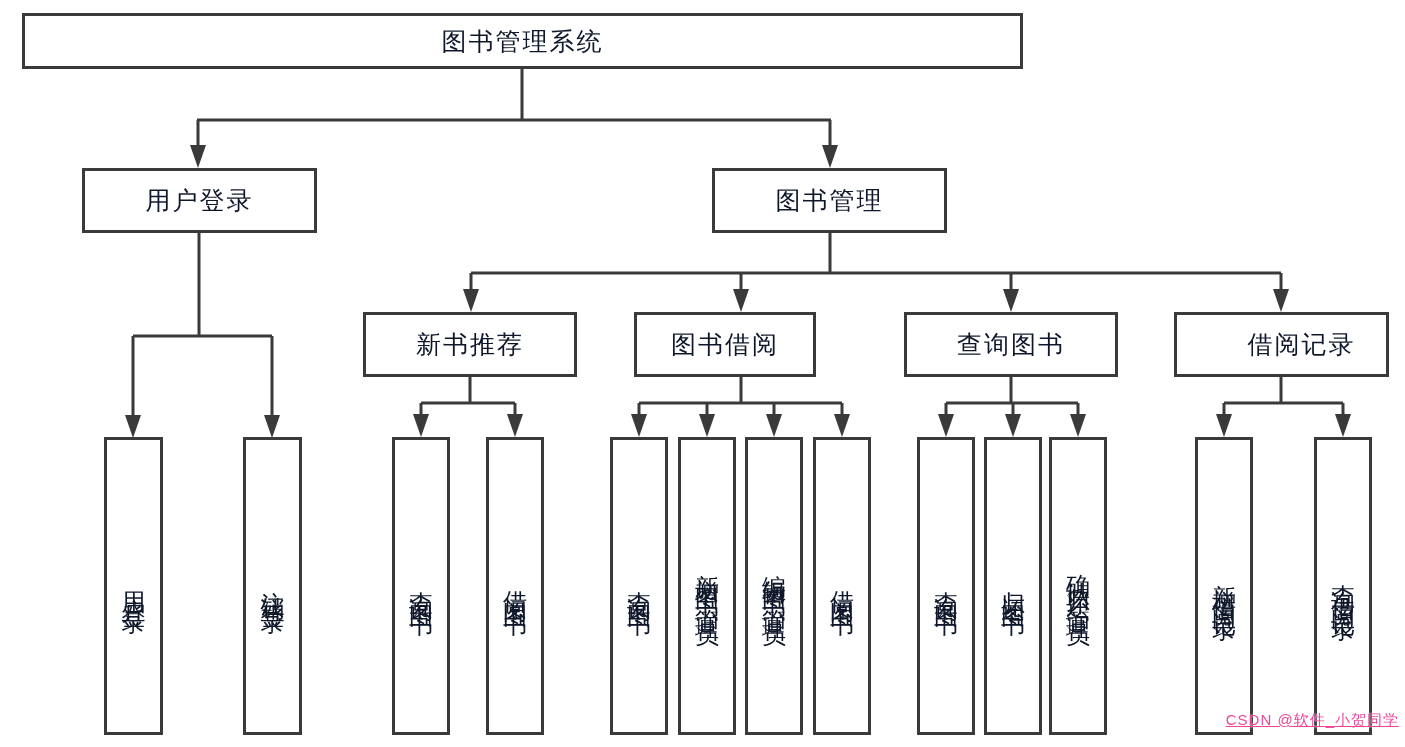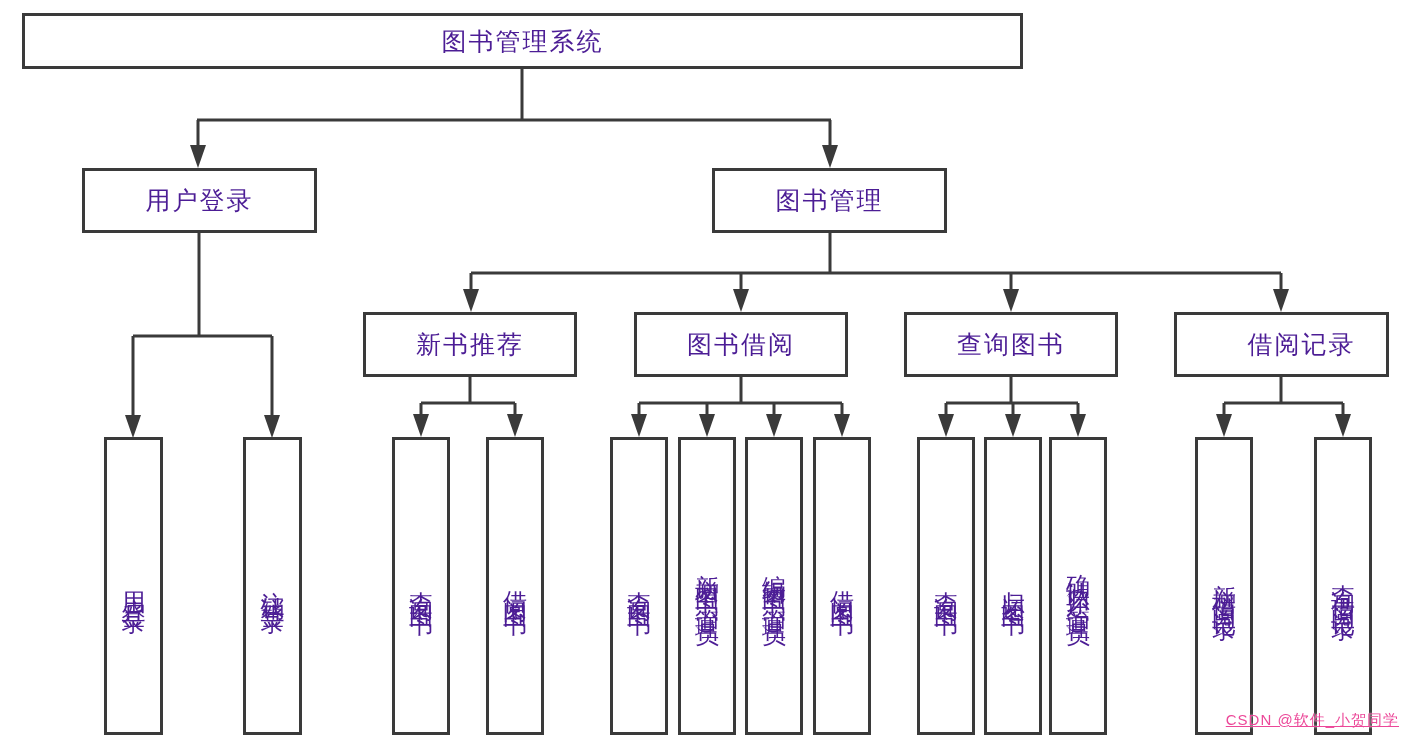--- a/index.html
+++ b/index.html
@@ -9,21 +9,21 @@
     width: 1405px;
     height: 747px;
     background: #ffffff;
     overflow: hidden;
   }
   .box {
     position: absolute;
     box-sizing: border-box;
     border: 3px solid #3a3a3a;
     background: #ffffff;
-    color: #4c1d95;
+    color: #0f172a;
     display: flex;
     align-items: center;
     justify-content: center;
     z-index: 2;
   }
   .h-box {
     font-size: 25px;
     letter-spacing: 2px;
     white-space: nowrap;
   }
@@ -90,21 +90,21 @@
       <polygon points="1335,414 1351,414 1343,437"></polygon>
     </g>
   </svg>
 
   <div class="box h-box" style="left:22px; top:13px; width:1001px; height:56px;">图书管理系统</div>
 
   <div class="box h-box" style="left:82px; top:168px; width:235px; height:65px;">用户登录</div>
   <div class="box h-box" style="left:363px; top:312px; width:214px; height:65px;">新书推荐</div>
 
   <div class="box h-box" style="left:712px; top:168px; width:235px; height:65px;">图书管理</div>
-  <div class="box h-box" style="left:634px; top:312px; width:214px; height:65px;">图书借阅</div>
+  <div class="box h-box" style="left:634px; top:312px; width:182px; height:65px;">图书借阅</div>
   <div class="box h-box" style="left:904px; top:312px; width:214px; height:65px;">查询图书</div>
   <div class="box h-box" style="left:1174px; top:312px; width:215px; height:65px;padding-left:40px;">借阅记录</div>
 
   <div class="box v-box" style="left:104px; top:437px; width:59px; height:298px;">用户登录</div>
   <div class="box v-box" style="left:243px; top:437px; width:59px; height:298px;">注销登录</div>
 
   <div class="box v-box" style="left:392px; top:437px; width:58px; height:298px;">查询图书</div>
   <div class="box v-box" style="left:486px; top:437px; width:58px; height:298px;">借阅图书</div>
 
   <div class="box v-box" style="left:610px; top:437px; width:58px; height:298px;">查询图书</div>

